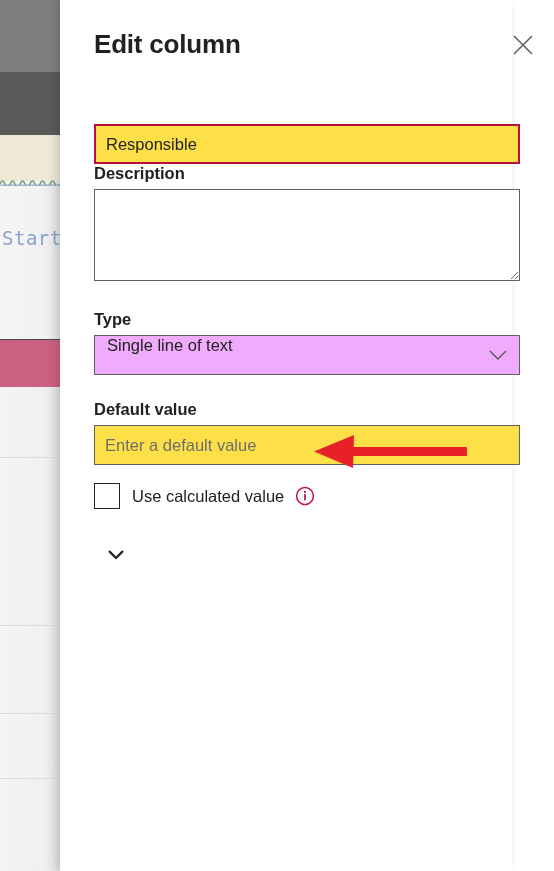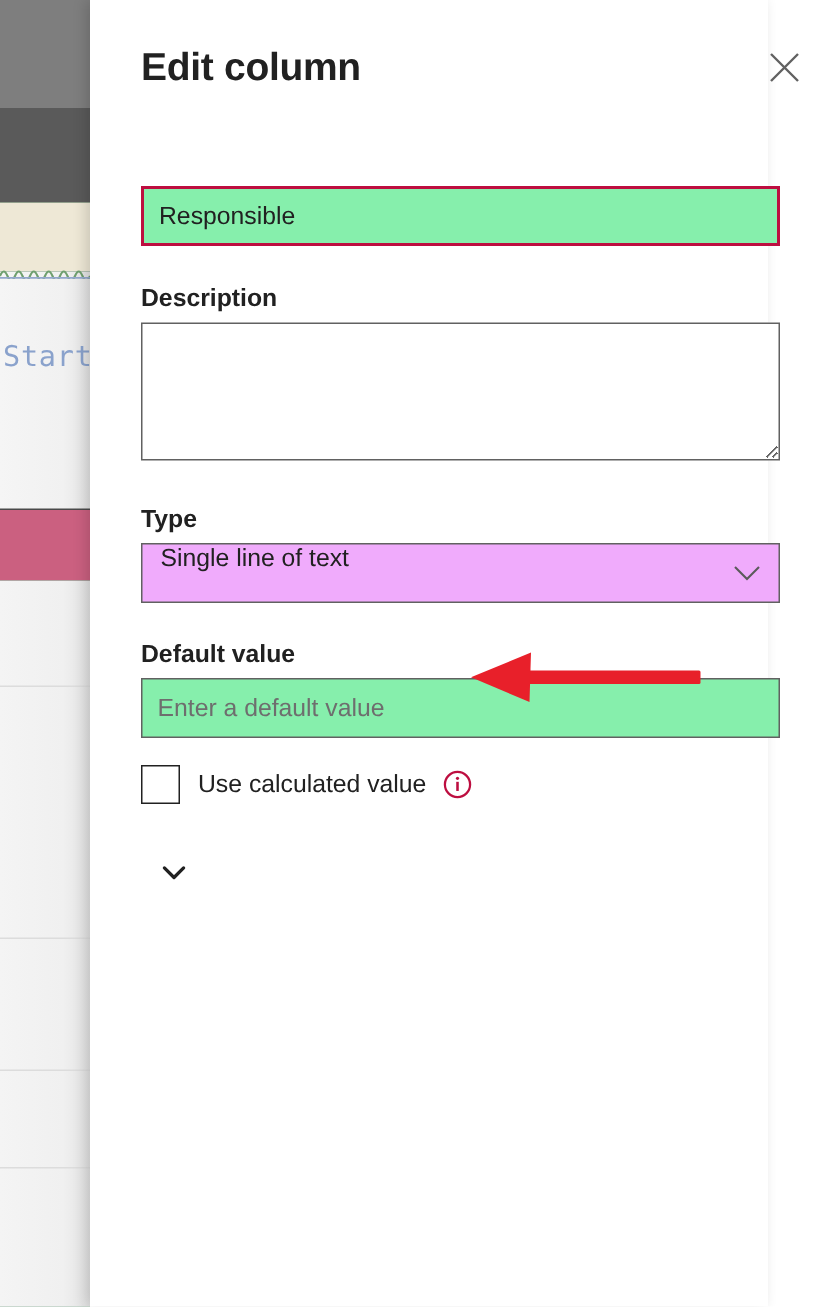--- a/index.html
+++ b/index.html
@@ -126,21 +126,21 @@
   }
   .req-star { color: #bd0e40; font-weight: bold; }
 
   .txt-input {
     width: 100%;
     height: 40px;
     padding: 12px 10px;
     font-family: "Liberation Sans", sans-serif;
     font-size: 16.5px;
     color: #212121;
-    background: #86efac;
+    background: #fde047;
     border: 1px solid #616161;
     outline: none;
     border-radius: 0;
   }
   .txt-input::placeholder { color: #6e6e6e; }
   .txt-input.highlight {
     border: 2px solid #bd0e40;
   }
 
   .txt-area {
@@ -207,21 +207,21 @@
     align-items: center;
     gap: 10px;
     margin-top: 36px;
     margin-left: 14px;
     font-size: 17px;
     color: #212121;
     cursor: pointer;
     user-select: none;
   }
   .mt-24 { margin-top: 25px; }
-  .mt-26 { margin-top: 26px; }
+  .mt-26 { }
 
   
   .annot-arrow {
     position: absolute;
     left: 312px;
     top: 432px;
     width: 158px;
     height: 40px;
     pointer-events: none;
   }

